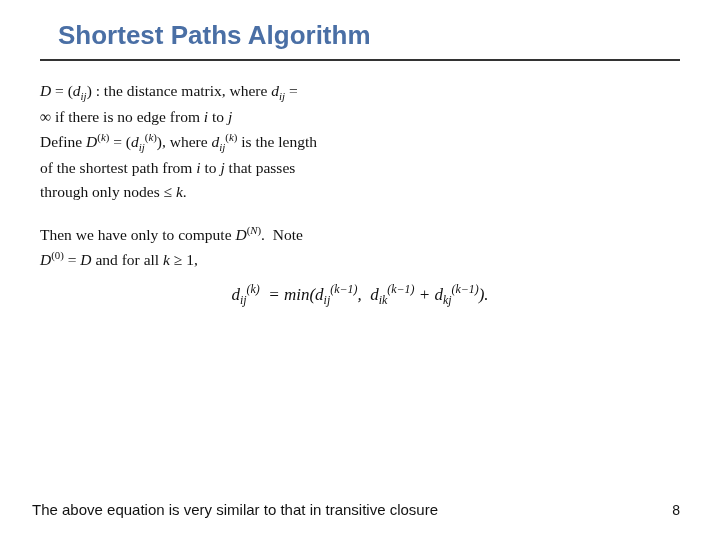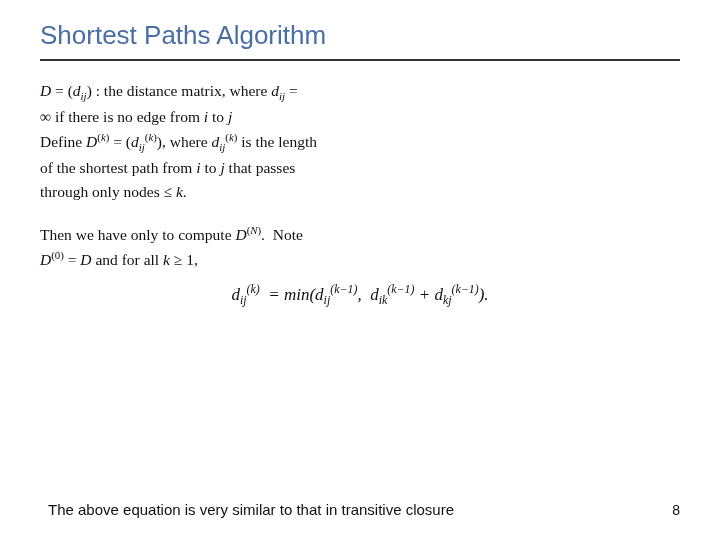--- a/index.html
+++ b/index.html
@@ -13,23 +13,24 @@
     }
     .slide {
       width: 720px;
       height: 540px;
       padding: 20px 40px 20px 40px;
       position: relative;
     }
     .title {
       color: #4a6fa5;
       font-size: 26px;
-      font-weight: normal;
+      font-weight: bold;
       margin-bottom: 8px;
       font-family: Arial, sans-serif;
+      margin-left: 18px;
     }
     .divider {
       border: none;
       border-top: 2px solid #333;
       margin-bottom: 18px;
     }
     .content-area {
       font-family: 'Times New Roman', Times, serif;
       font-size: 15.5px;
       line-height: 1.55;
@@ -41,21 +42,21 @@
     .block2 {
       margin-bottom: 24px;
     }
     .formula-block {
       text-align: center;
       margin: 8px 0 4px 0;
     }
     .bottom-text {
       position: absolute;
       bottom: 22px;
-      left: 48px;
+      left: 32px;
       font-family: Arial, sans-serif;
       font-size: 15px;
       color: #111;
     }
     .page-num {
       position: absolute;
       bottom: 22px;
       right: 40px;
       font-family: Arial, sans-serif;
       font-size: 14px;

